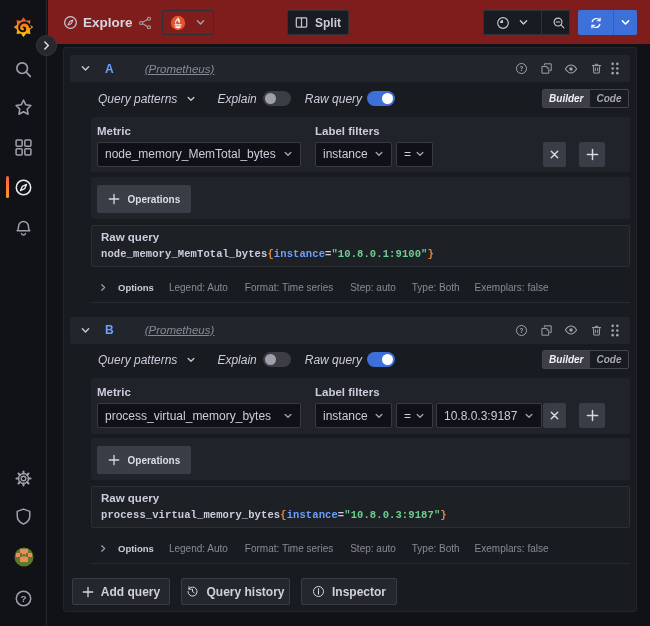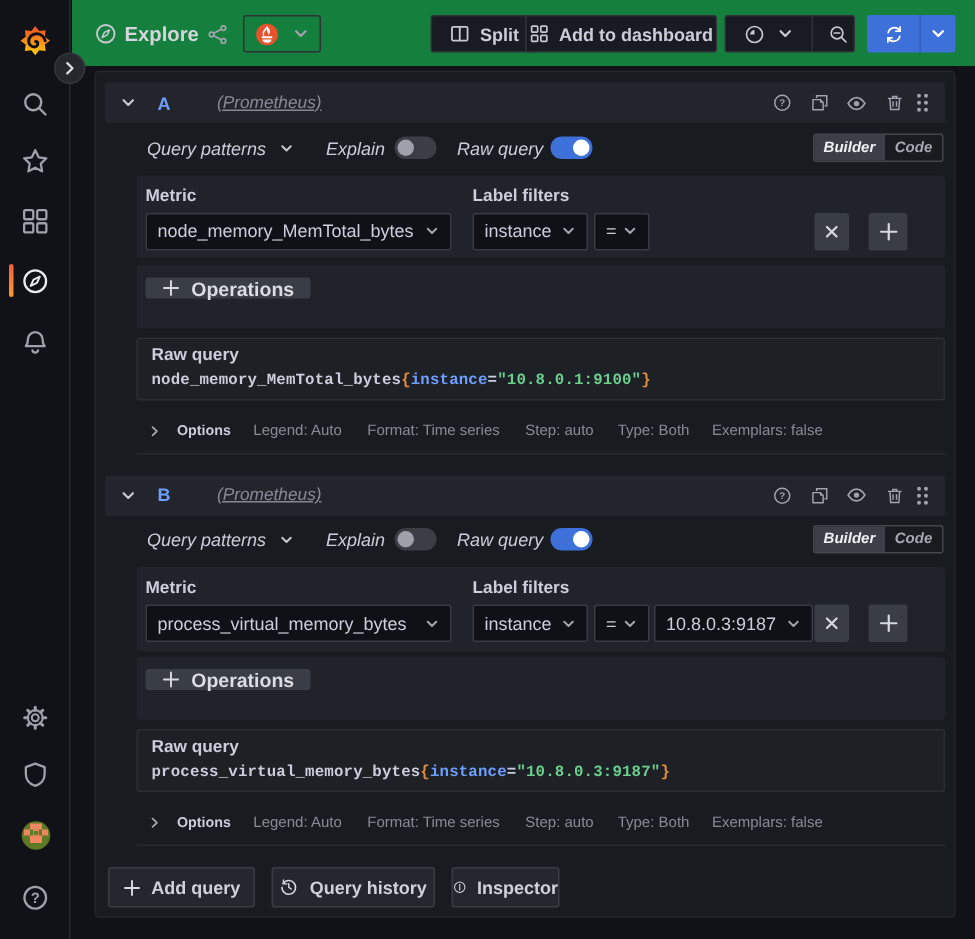--- a/index.html
+++ b/index.html
@@ -7,42 +7,42 @@
   font-family:"Liberation Sans", sans-serif; color:#ccccdc; }
 .abs { position:absolute; }
 
 #sidebar { position:absolute; left:0; top:0; width:47px; height:626px;
   border-right:1px solid #26272c; background:#111217; z-index:5; }
 .sico { position:absolute; left:14px; width:19px; height:19px; color:#9fa0ab; }
 #expander { position:absolute; left:36px; top:35px; width:21px; height:21px;
   border-radius:50%; background:#26282e; border:1px solid #35373e; z-index:9;
   display:flex; align-items:center; justify-content:center; }
 
-#topbar { position:absolute; left:48px; top:0; width:602px; height:44px; background:#15803d; }
+#topbar { position:absolute; left:48px; top:0; width:602px; height:44px; background:#7f1d1d; }
 .tbtn { position:absolute; top:10px; height:25px; background:#181b21; border:1px solid #2e3138;
   border-radius:2px; display:flex; align-items:center; justify-content:center;
   font-size:12px; font-weight:600; color:#ccccdc; gap:7px; }
 
 #panel { position:absolute; left:63px; top:47px; width:574px; height:565px;
   background:#181b1f; border:1px solid #23252b; border-radius:3px; }
 .qheader { position:absolute; left:6px; width:560px; height:27px; background:#22252b;
   border-radius:2px; display:flex; align-items:center; }
 .qletter { font-size:12px; font-weight:700; color:#6e9fff; }
 .qds { font-size:11.5px; font-style:italic; color:rgba(204,204,220,0.6);text-decoration:underline; }
 .hicons { margin-left:auto; display:flex; align-items:center; gap:11.5px; color:#a2a3ae; padding-right:10px; }
 .prow { position:absolute; left:27px; width:540px; height:19px; display:flex; align-items:center; font-size:12px;font-style:italic; }
 .editor { position:absolute; left:27px; width:539px; background:#202329; border-radius:2px; }
 .elabel { font-size:11.5px; font-weight:700; color:#ccccdc; }
 .sel { height:25px; background:#0f1116; border:1px solid #383b42; border-radius:2px;
   display:flex; align-items:center; font-size:12px; color:#ccccdc; padding:0 7px; }
 .sel .car { margin-left:auto; }
 .sqbtn { height:25px; background:#393d46; border-radius:2px; display:flex; align-items:center;
   justify-content:center; color:#ccccdc; }
-.opsbtn { position:absolute; left:6px; top:8px; height:14px; background:#393d46; border-radius:2px;
-  display:flex; align-items:center; padding:0 10.5px; font-size:13px; font-weight:600; color:#dcdde2; gap:8px; }
+.opsbtn { position:absolute; left:6px; top:8px; height:28px; background:#393d46; border-radius:2px;
+  display:flex; align-items:center; padding:0 10.5px; font-size:10px; font-weight:600; color:#dcdde2; gap:8px; }
 .rawbox { position:absolute; left:27px; width:539px; height:42px; background:#1d2025;
   border:1px solid #2b2e34; border-radius:2px; padding:5px 9px; }
 .rawlabel { font-size:11.5px; font-weight:700; color:#ccccdc; }
 .rawcode { font-family:"Liberation Mono", monospace; font-size:10.5px; font-weight:700;
   color:#ccccdc; margin-top:4.5px; letter-spacing:0.1px; }
 .optrow { position:absolute; left:27px; width:539px; height:31px; display:flex; align-items:center;
   font-size:10px; color:rgba(204,204,220,0.62); border-bottom:1px solid rgba(204,204,220,0.09); }
 .optrow b { color:#ccccdc; font-weight:700; margin-right:0; }
 .bbtn { position:absolute; top:530px; height:27px; background:#24272d; border:1px solid #393c43;
   border-radius:2px; display:flex; align-items:center; justify-content:center; gap:7px;
@@ -156,35 +156,27 @@
     <svg width="16" height="16" viewBox="0 0 20 20">
       <circle cx="10" cy="10" r="9" fill="#e6522c"></circle>
       <path fill="#f6f7f8" d="M10 2.8 c0.9 1.6 2.5 2.9 2.5 4.9 0 1.1 -0.6 2 -1.4 2.5 0.3 -1.9 -1.9 -2.4 -1.1 -4.7 -1.1 1.1 -2.5 2.4 -2.5 4.3 0 0.9 0.3 1.7 0.9 2.4 -1.2 -0.5 -2 -1.7 -2 -3.1 0 -2.8 2.9 -4.2 3.6 -6.3 Z"></path>
       <path fill="#f6f7f8" d="M5.6 11.5 h8.8 v1.7 h-8.8 Z M6.4 14.1 h7.2 v1.3 c-0.8 0.9 -2 1.5 -3.6 1.5 -1.6 0 -2.8 -0.6 -3.6 -1.5 Z"></path>
     </svg>
     <svg width="11" height="11" viewBox="0 0 12 12" fill="none" stroke="#a2a3ae" stroke-width="1.6" stroke-linecap="round" stroke-linejoin="round">
         <path d="M2.6 4.2 L6 7.6 L9.4 4.2"></path>
       </svg>
   </div>
 
-  <div class="tbtn" style="left:239px;width:72px">
+  <div class="tbtn" style="left:239px;width:62px">
     <svg width="13" height="13" viewBox="0 0 16 16" fill="none" stroke="#c7c8d1" stroke-width="1.5">
       <rect x="1.6" y="2.4" width="12.8" height="11.2" rx="1"></rect>
         <path d="M8 2.4 V13.6"></path>
     </svg>Split
   </div>
 
-  <div class="tbtn" style="left:302px;width:128px">
-    <svg width="13" height="13" viewBox="0 0 20 20" fill="none" stroke="#c7c8d1" stroke-width="1.7">
-      <rect x="2.2" y="2.2" width="6.2" height="6.2" rx="1"></rect>
-      <rect x="11.6" y="2.2" width="6.2" height="6.2" rx="1"></rect>
-      <rect x="2.2" y="11.6" width="6.2" height="6.2" rx="1"></rect>
-      <rect x="11.6" y="11.6" width="6.2" height="6.2" rx="1"></rect>
-    </svg>Add to dashboard
-  </div>
 
   <div class="tbtn" style="left:435px;width:87px;padding:0">
     <div style="flex:0 0 58px;display:flex;align-items:center;justify-content:center;gap:8px;height:100%;border-right:1px solid #2e3138">
       <svg width="14" height="14" viewBox="0 0 20 20" fill="none" stroke="#c7c8d1" stroke-width="1.6">
         <circle cx="10" cy="10" r="7.6"></circle>
           <path d="M10 10 L10 5.8 A4.2 4.2 0 0 0 5.8 10 Z" fill="#c7c8d1" stroke="none"></path>
       </svg>
       <svg width="11" height="11" viewBox="0 0 12 12" fill="none" stroke="#c7c8d1" stroke-width="1.6" stroke-linecap="round" stroke-linejoin="round">
           <path d="M2.6 4.2 L6 7.6 L9.4 4.2"></path>
         </svg>
@@ -419,19 +411,19 @@
       <path d="M4.2 6.2 A7 7 0 1 1 3 10"></path>
         <path d="M4.6 2.6 L4.4 6.4 L8.2 6.6" stroke-width="1.4"></path>
       <path d="M10 6.5 V10 L12.6 11.8"></path>
     </svg>Query history
   </div>
   <div class="bbtn" style="left:8px;width:98px">
     <svg width="12" height="12" viewBox="0 0 14 14" stroke="#d8d9e0" stroke-width="1.5" stroke-linecap="round" fill="none">
         <path d="M7 1.5 V12.5 M1.5 7 H12.5"></path>
       </svg>Add query
   </div>
-  <div class="bbtn" style="left:237px;width:72px">
+  <div class="bbtn" style="left:237px;width:96px">
     <svg width="13" height="13" viewBox="0 0 20 20" fill="none">
         <circle cx="10" cy="10" r="7.7" stroke="#d8d9e0" stroke-width="1.5"></circle>
         <path d="M10 9 V14 M10 5.8 V7.4" stroke="#d8d9e0" stroke-width="1.7" stroke-linecap="round"></path>
       </svg>Inspector
   </div>
 </div>
 
 </body></html>

